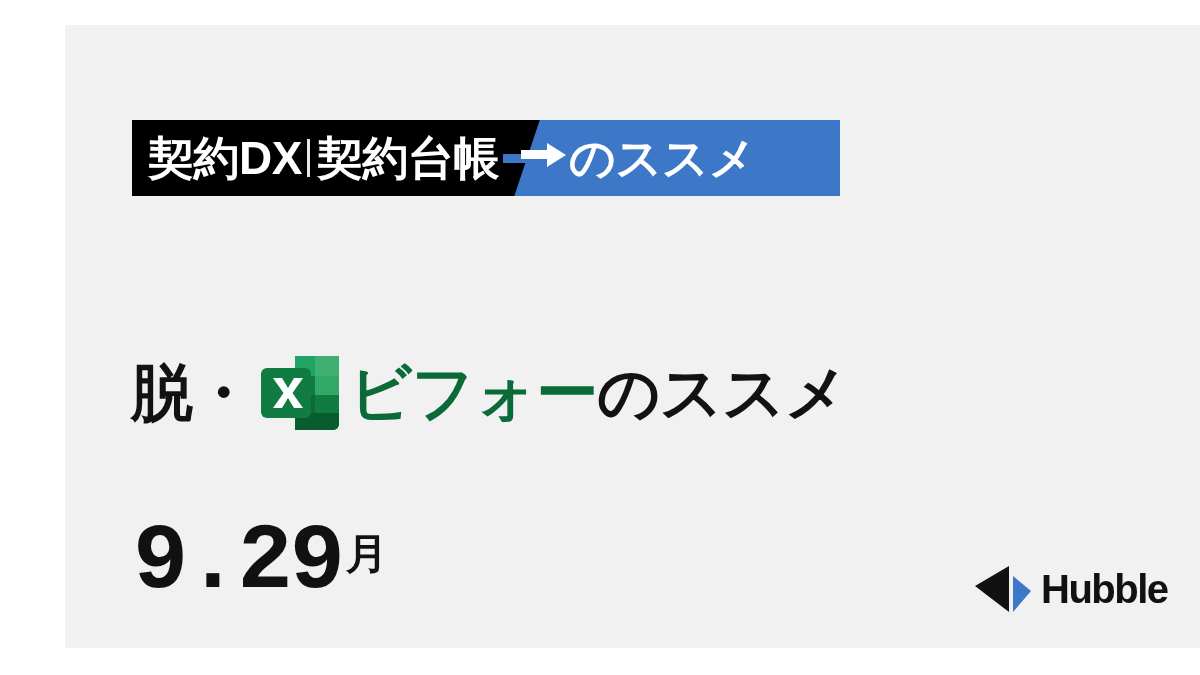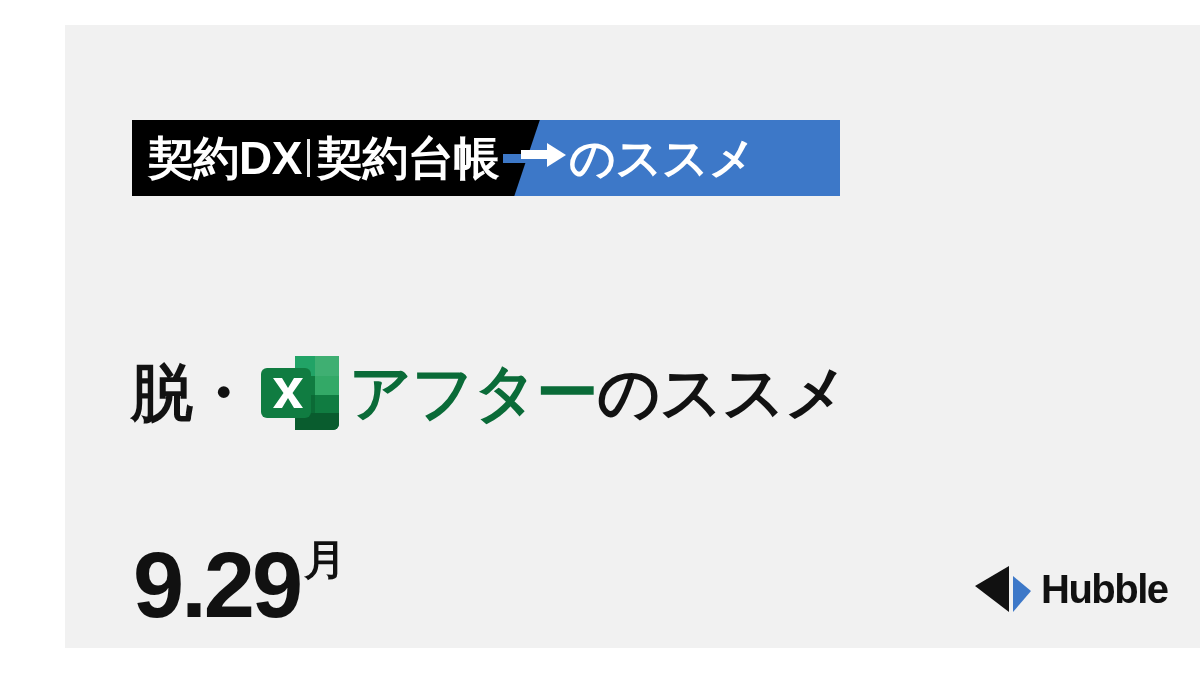--- a/index.html
+++ b/index.html
@@ -167,24 +167,25 @@
     height: 86px;
     margin: 0 8px 0 6px;
     flex: none;
   }
   .excel-icon svg { display: block; }
 
   
   .date-block {
     position: absolute;
     left: 68px;
-    top: 520px;
+    top: 498px;
     display: flex;
-    align-items: flex-start;
-    white-space: nowrap;
+    align-items: center;
+    white-space: nowrap;
+    font-family: Liberation Mono, monospace;
   }
   .date-num {
     font-size: 92px;
     font-weight: 700;
     color: #111111;
     line-height: .88;
     letter-spacing: -3px;
   }
   .date-dow {
     font-size: 42px;
@@ -285,21 +286,21 @@
           <rect x="36" y="26" width="20" height="19" fill="#107c41"></rect>
           <rect x="56" y="45" width="24" height="18" fill="#107c41"></rect>
           <rect x="36" y="45" width="20" height="18" fill="#0b6b36"></rect>
           <path d="M36 63 h44 v11 a6 6 0 0 1 -6 6 h-38 z" fill="#095c2e"></path>
 
           <rect x="2" y="18" width="50" height="50" rx="6" fill="#107c41"></rect>
           <path d="M14 28 h9 l6 10 l6 -10 h9 l-10.5 15 l10.5 15 h-9 l-6 -10 l-6 10 h-9 l10.5 -15 z" fill="#ffffff"></path>
         </svg>
       </span>
 
-      <span class="sub-green-jp">アフター</span>
+      <span class="sub-green-jp">ビフォー</span>
       <span class="sub-black">のススメ</span>
     </div>
 
     <div class="date-block">
       <span class="date-num">9.29</span>
       <span class="date-dow">月</span>
     </div>
 
 
     <div class="hubble">

